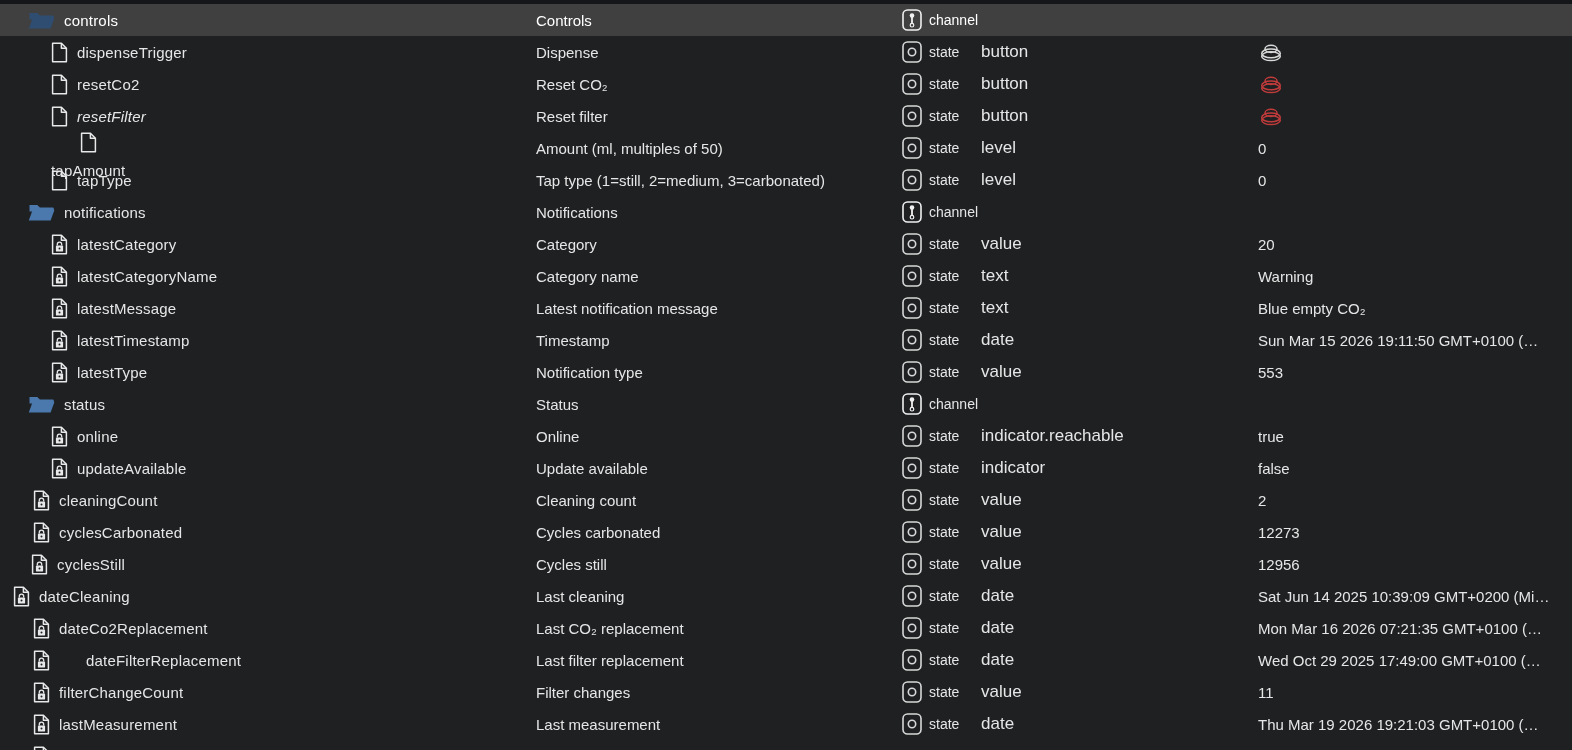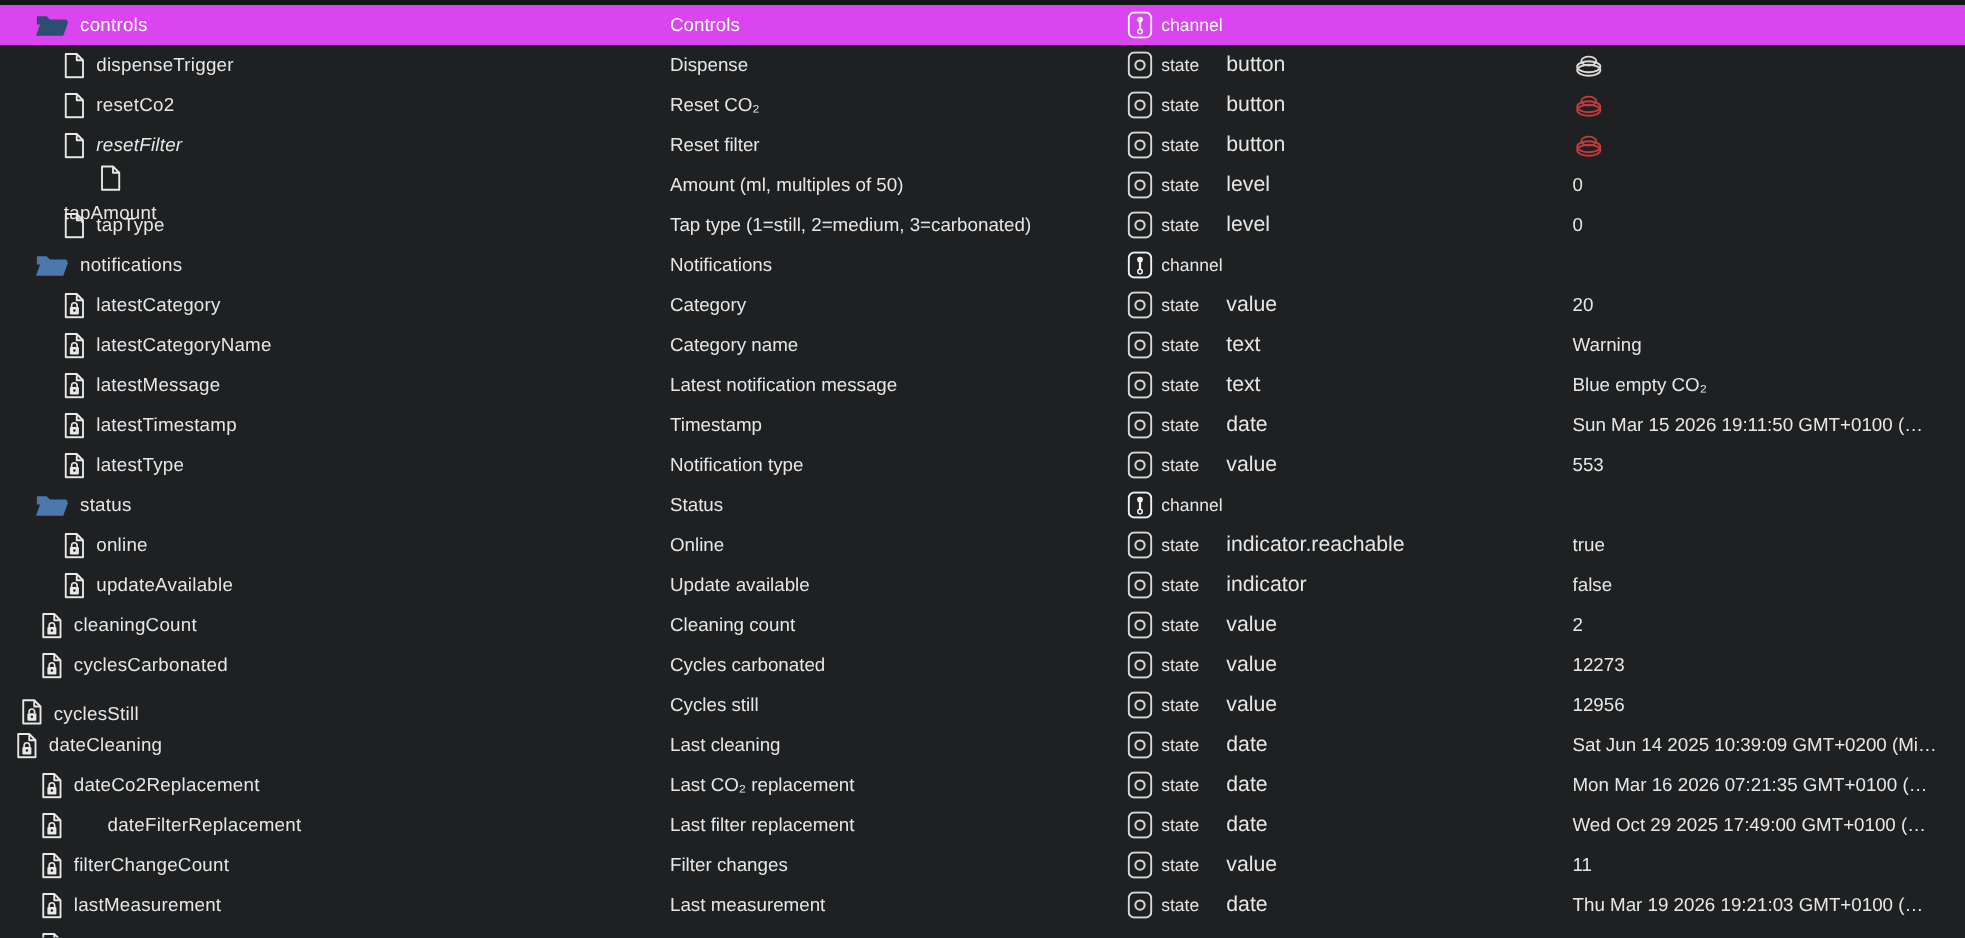--- a/index.html
+++ b/index.html
@@ -5,21 +5,21 @@
   html,body{margin:0;padding:0;}
   body{
     width:1572px;height:750px;overflow:hidden;
     background:#1e2022;
     font-family:"Liberation Sans","DejaVu Sans",sans-serif;
     color:#e6e6e6;font-size:15px;
   }
   .top-strip{height:4px;background:#141619;}
   .tree{position:relative;}
   .row{position:relative;height:32px;}
-  .row.selected{background:#d946ef;color:#ffffff;}
+  .row.selected{background:#404040;color:#ffffff;}
   .cell{position:absolute;top:0;height:32px;display:flex;align-items:center;white-space:nowrap;}
   .cell-id{left:0;gap:9px;}
   .cell-id .label{letter-spacing:.2px;}
   .cell-name{left:536px;}
   .cell-type{left:902px;gap:7px;font-size:14px;}
   .cell-role{left:981px;font-size:17px;}
   .cell-value{left:1258px;max-width:292px;overflow:hidden;}
   .icon{display:flex;align-items:center;flex:0 0 auto;}
   svg{display:block;}
 </style>
@@ -481,21 +481,21 @@
             <circle cx="10" cy="11" r="3.7" fill="none" stroke="#d8d8d8" stroke-width="1.6"></circle>
           </svg>
         </span>
       <span>state</span>
     </div>
     <div class="cell cell-role">value</div>
     <div class="cell cell-value">12273</div>
   </div>
 
   <div class="row">
-    <div class="cell cell-id" style="padding-left: 17px; align-items: flex-end;">
+    <div class="cell cell-id" style="padding-left: 31px;">
       <span class="icon">
           <svg width="17" height="21" viewBox="0 0 17 21" xmlns="http://www.w3.org/2000/svg">
             <path d="M1.6 1.2 H10.4 L15.4 6.2 V19.8 H1.6 Z" fill="none" stroke="#e8e8e8" stroke-width="1.5" stroke-linejoin="round"></path>
             <path d="M10.4 1.2 V6.2 H15.4" fill="none" stroke="#e8e8e8" stroke-width="1.5" stroke-linejoin="round"></path>
             <path d="M6.3 11.6 V10.4 a2.2 2.2 0 0 1 4.4 0 V11.6" fill="none" stroke="#e8e8e8" stroke-width="1.3"></path>
             <rect x="4.9" y="11.6" width="7.2" height="6" rx="0.9" fill="#e8e8e8"></rect>
             <circle cx="8.5" cy="14.4" r="1" fill="#1e2022"></circle>
           </svg>
         </span>
       <span class="label">cyclesStill</span>

